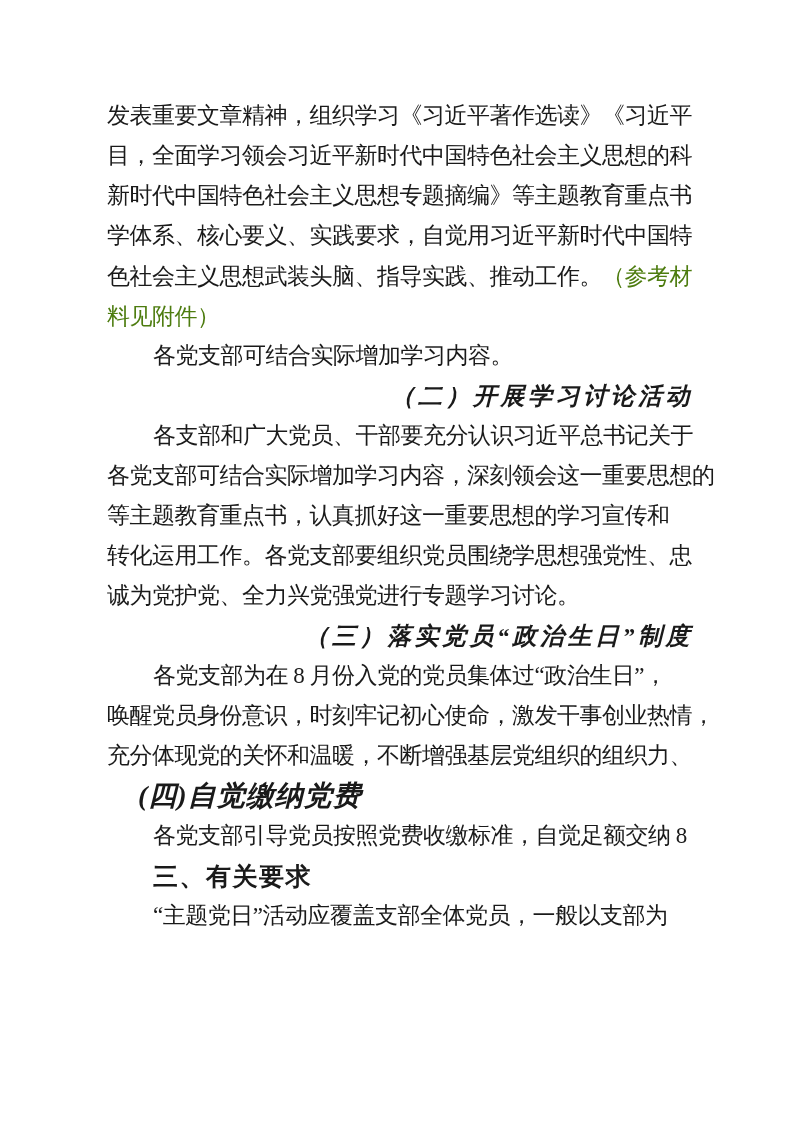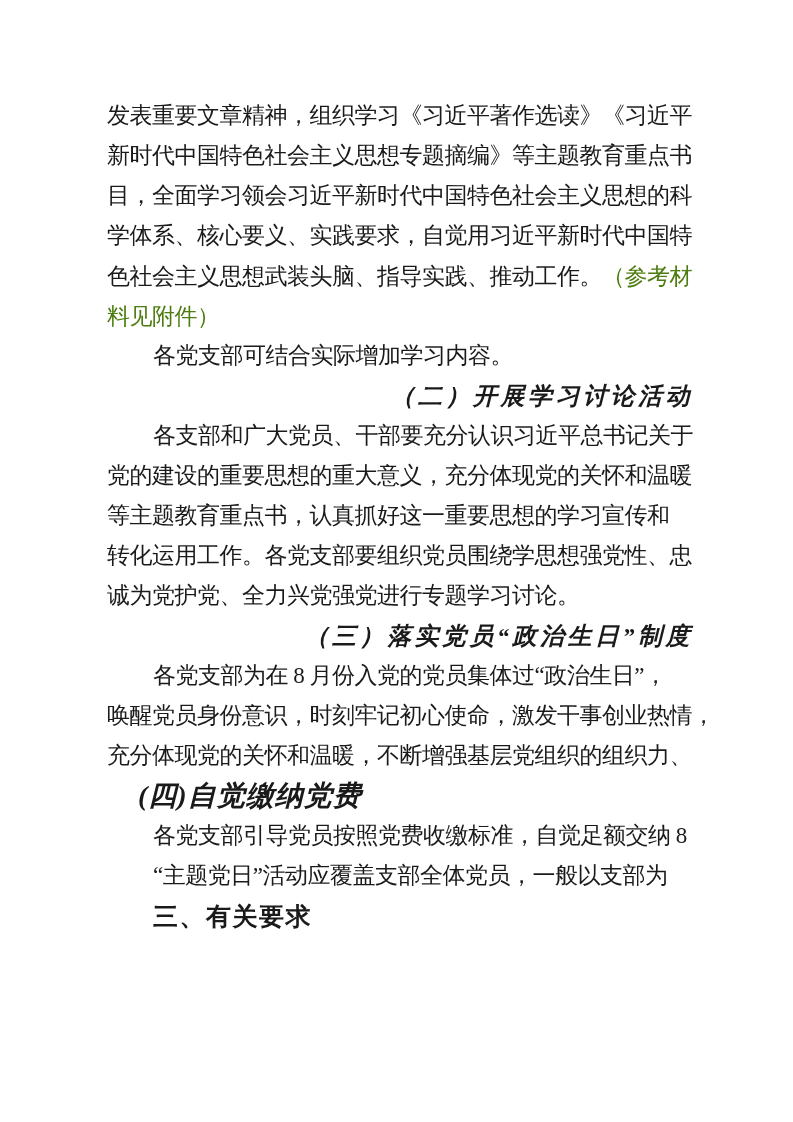--- a/index.html
+++ b/index.html
@@ -72,54 +72,54 @@
     font-family: "Liberation Serif", "DejaVu Serif", serif;
   }
 </style>
 </head>
 <body>
 
 <div class="page" style="background: rgb(255, 255, 255); color: rgb(26, 26, 26);">
   <div class="content" id="doc-content">
       <div class="block body">
         <div class="line"><span class="run">发表重要文章精神，组织学习《习近平著作选读》《习近平</span></div>
+        <div class="line"><span class="run">目，全面学习领会习近平新时代中国特色社会主义思想的科</span></div>
         <div class="line"><span class="run">新时代中国特色社会主义思想专题摘编》等主题教育重点书</span></div>
-        <div class="line"><span class="run">目，全面学习领会习近平新时代中国特色社会主义思想的科</span></div>
         <div class="line"><span class="run">学体系、核心要义、实践要求，自觉用习近平新时代中国特</span></div>
         <div class="line"><span class="run">色社会主义思想武装头脑、指导实践、推动工作。</span><span class="run-ref">（参考材</span></div>
         <div class="line"><span class="run-ref">料见附件）</span></div>
       </div>
       <div class="block body">
         <div class="line indent"><span class="run">各党支部可结合实际增加学习内容。</span></div>
       </div>
       <div class="block heading-kai">
         <div class="line"><span class="run">（二）开展学习讨论活动</span></div>
       </div>
       <div class="block body">
         <div class="line indent"><span class="run">各支部和广大党员、干部要充分认识习近平总书记关于</span></div>
-        <div class="line"><span class="run">党的建设的重要思想的重大意义，充分体现党的关怀和温暖</span></div>
+        <div class="line"><span class="run">各党支部可结合实际增加学习内容，深刻领会这一重要思想的</span></div>
         <div class="line"><span class="run">等主题教育重点书，认真抓好这一重要思想的学习宣传和</span></div>
         <div class="line"><span class="run">转化运用工作。各党支部要组织党员围绕学思想强党性、忠</span></div>
         <div class="line"><span class="run">诚为党护党、全力兴党强党进行专题学习讨论。</span></div>
       </div>
       <div class="block heading-kai">
         <div class="line"><span class="run">（三）落实党员“政治生日”制度</span></div>
       </div>
       <div class="block body">
         <div class="line indent"><span class="run">各党支部为在 8 月份入党的党员集体过“政治生日”，</span></div>
         <div class="line"><span class="run">唤醒党员身份意识，时刻牢记初心使命，激发干事创业热情，</span></div>
         <div class="line"><span class="run">充分体现党的关怀和温暖，不断增强基层党组织的组织力、</span></div>
       </div>
       <div class="block heading-kai2">
         <div class="line"><span class="run">(四)自觉缴纳党费</span></div>
       </div>
       <div class="block body">
         <div class="line indent"><span class="run">各党支部引导党员按照党费收缴标准，自觉足额交纳 8</span></div>
       </div>
+      <div class="block heading-hei">
+        <div class="line"><span class="run">三、有关要求</span></div>
+      </div>
       <div class="block body">
         <div class="line indent"><span class="run">“主题党日”活动应覆盖支部全体党员，一般以支部为</span></div>
-      </div>
-      <div class="block heading-hei">
-        <div class="line"><span class="run">三、有关要求</span></div>
       </div>
     </div>
   <div class="page-number">2</div>
 </div>
 
 </body></html>

